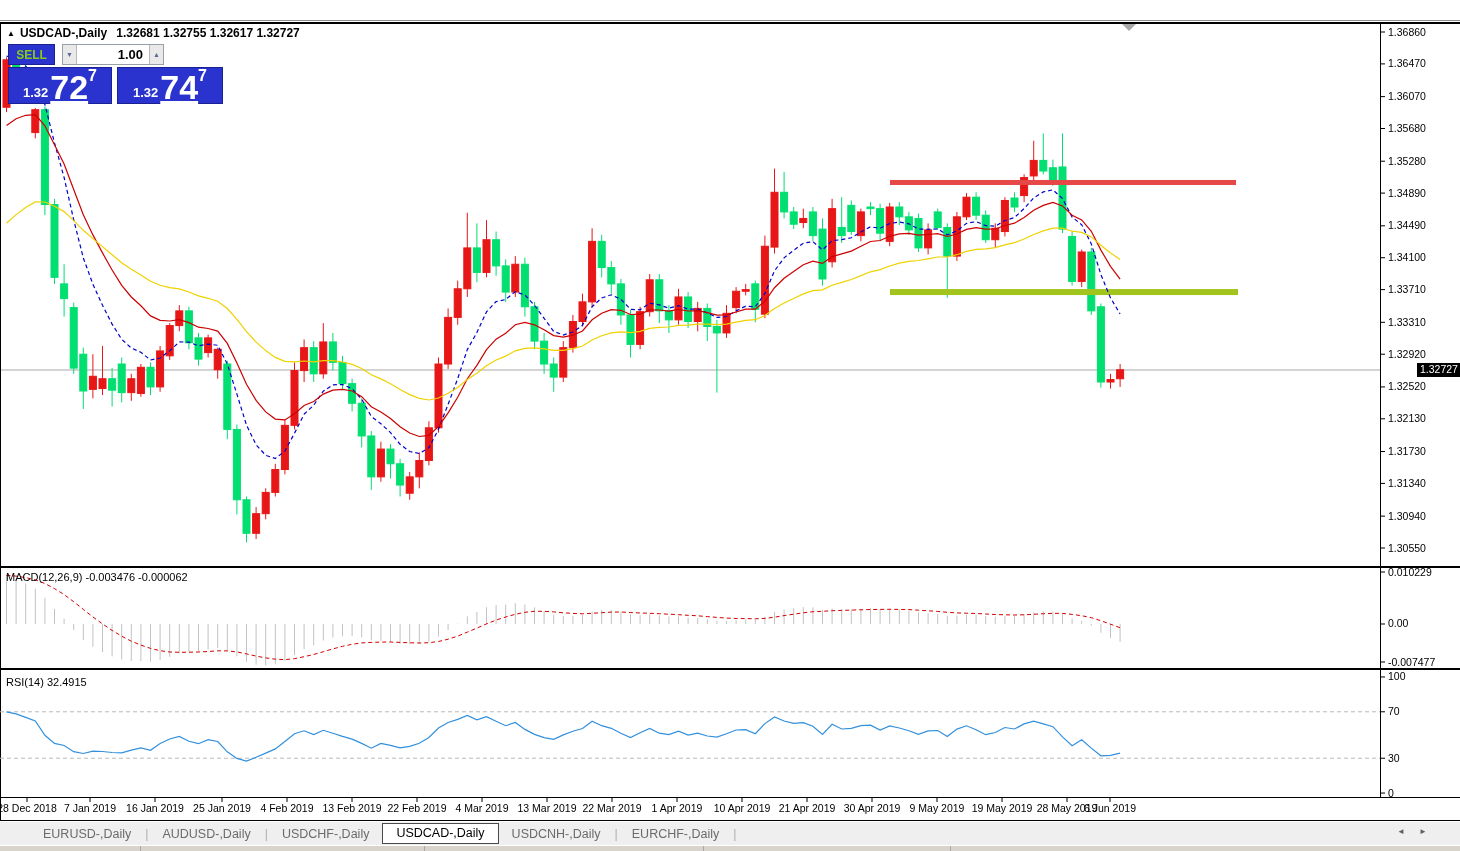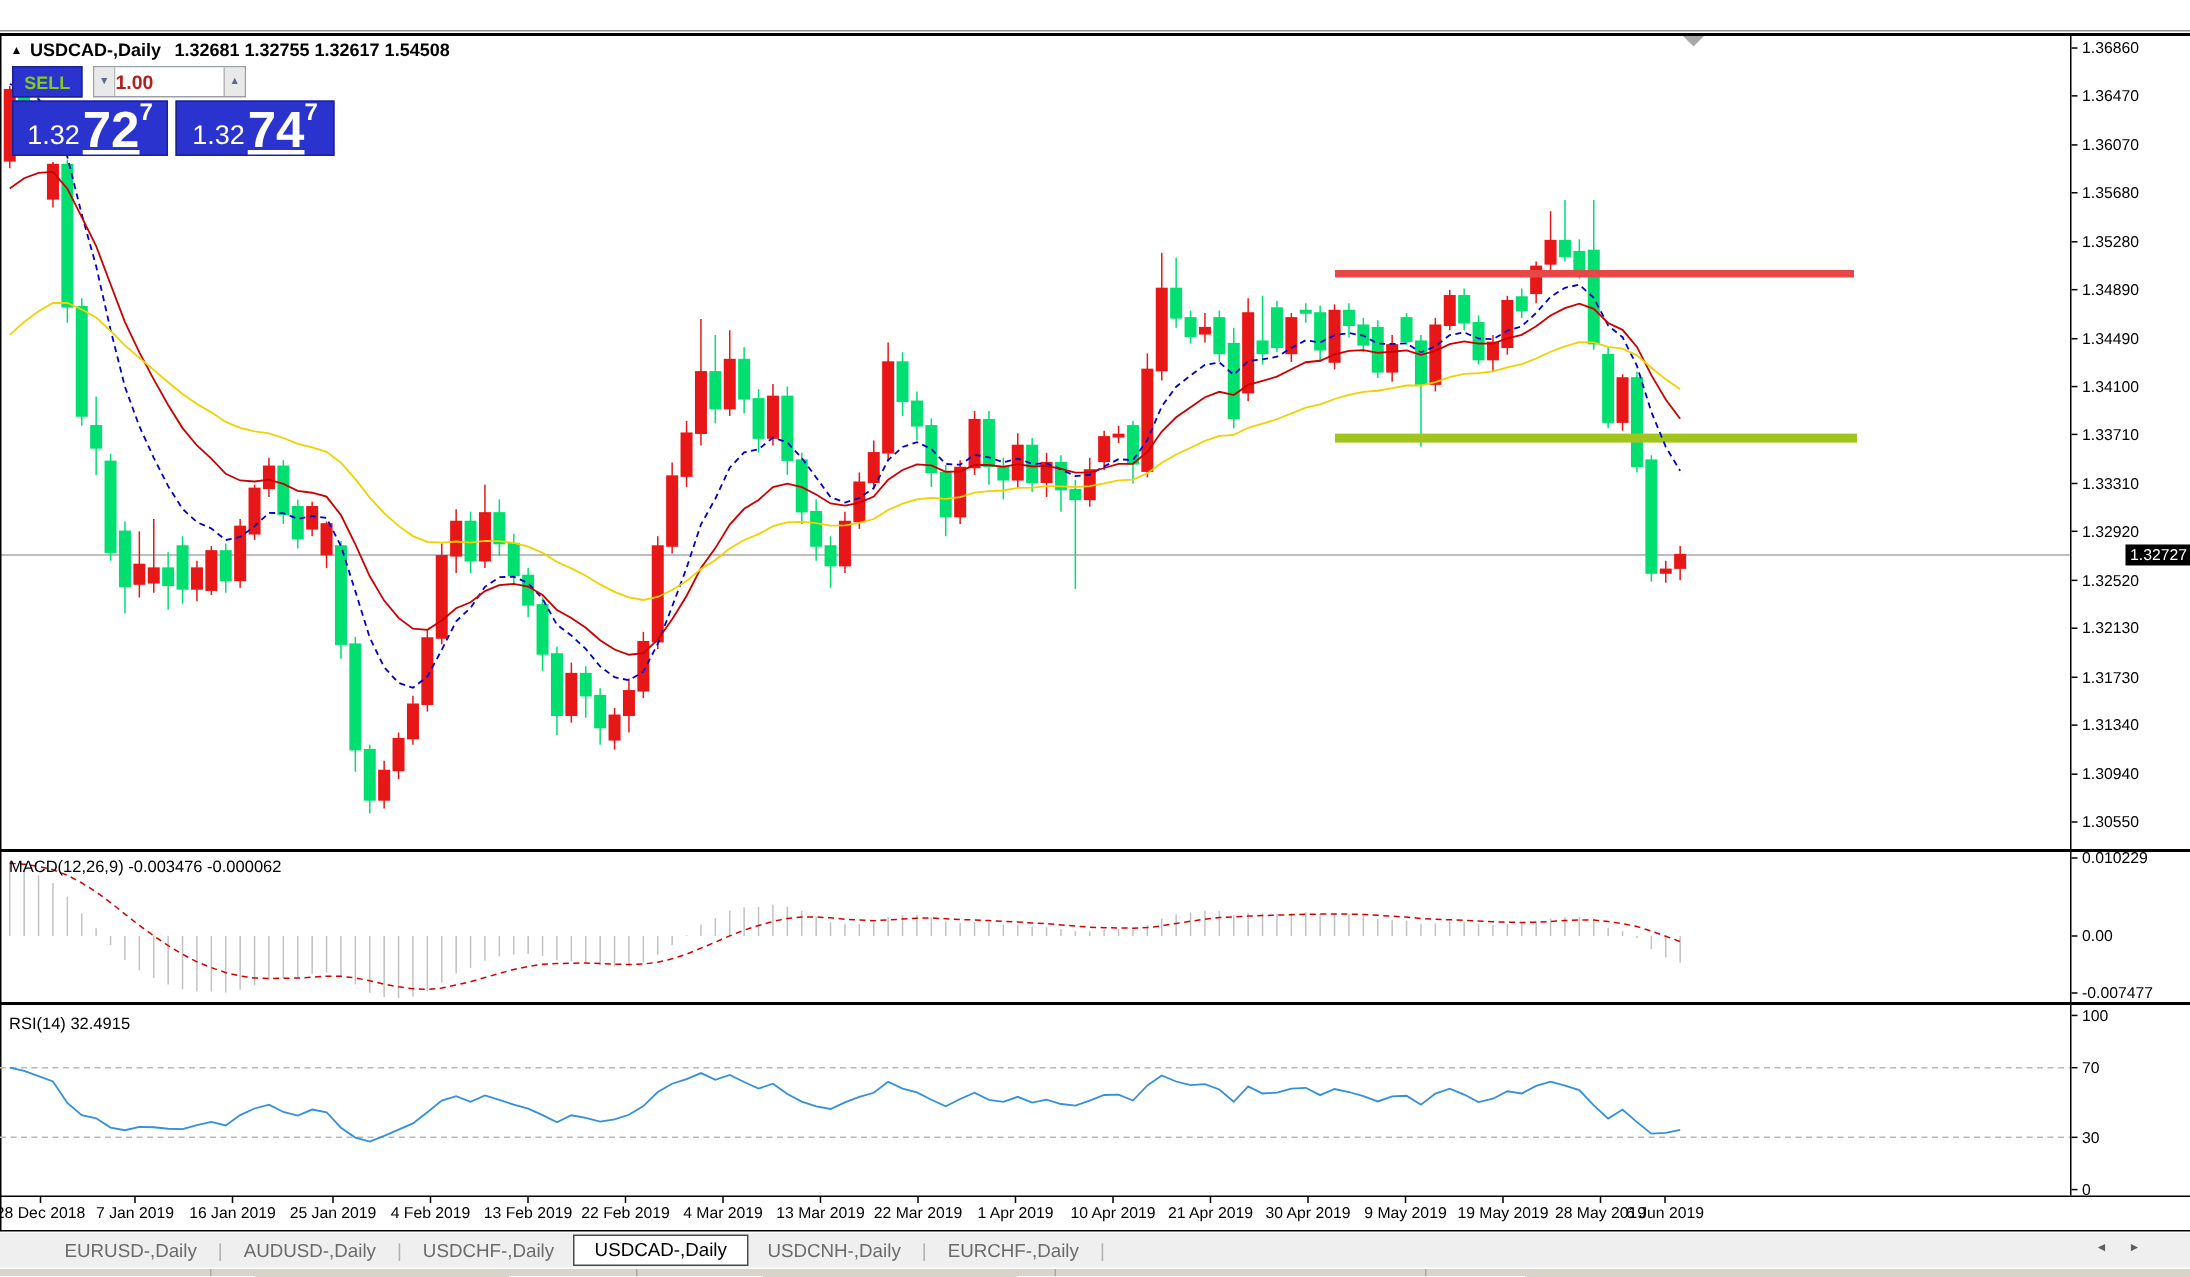--- a/index.html
+++ b/index.html
@@ -24,25 +24,25 @@
   
   .trade-widget{position:absolute;left:8px;top:44px;width:218px;}
   .tw-row1{display:flex;height:21px;align-items:stretch;}
   .tw-btn{background:#2a33cd;border:1px solid #1a2193;color:#84cc16;font-size:12px;font-weight:700;padding:0;cursor:pointer;}
   .sell-btn{width:47px;}
   .buy-btn{width:50px;margin-left:7px;margin-top:24px;}
   .spin-group{display:flex;margin-left:7px;height:21px;border:1px solid #98a0a8;background:#fff;}
   .spin-btn{width:14px;background:#e9e9e9;border:none;display:flex;align-items:center;justify-content:center;font-size:7px;color:#5a6a90;cursor:pointer;padding:0;}
   .spin-dn{border-right:1px solid #b8b8b8;}
   .spin-up{border-left:1px solid #b8b8b8;}
-  .vol{width:72px;background:#fff;text-align:left;padding-right:6px;font-size:13px;font-weight:700;line-height:19px;color:#b91c1c;}
+  .vol{width:72px;background:#fff;text-align:right;padding-right:6px;font-size:13px;font-weight:700;line-height:19px;color:#000000;}
   .tw-row2{display:flex;margin-top:2px;}
   .price-box{width:104px;height:37px;background:#2a33cd;border:1px solid #1a2193;color:#fff;display:flex;align-items:flex-end;justify-content:center;padding-bottom:2px;}
   .price-box.right{width:106px;margin-left:5px;}
-  .p-small{font-size:18px;font-weight:400;margin-right:2px;line-height:1;padding-bottom:2px;}
+  .p-small{font-size:13px;font-weight:700;margin-right:2px;line-height:1;padding-bottom:2px;}
   .p-big{font-size:34px;font-weight:700;line-height:0.8;text-decoration:underline;}
   .p-sup{font-size:16px;font-weight:700;align-self:flex-start;margin-top:0px;line-height:1;}
 
   
   .tabbar{position:absolute;left:0;top:822px;width:1460px;height:23px;background:#efefef;display:flex;align-items:center;padding-left:30px;font-size:12.5px;color:#6b6b6b;text-align:right;}
   .tab{padding:0 13px;cursor:pointer;white-space:nowrap;}
   .tab.active{background:#ffffff;border:1px solid #4a4a4a;color:#000;height:21px;line-height:19px;padding:0 13px;}
   .tsep{color:#b0b0b0;margin:0 1px;}
   .tab-arrow{position:absolute;top:5px;font-size:8px;color:#5f5f5f;cursor:pointer;}
   .tab-arrow.left{right:55px;}
@@ -539,21 +539,21 @@
         <text x="1110" y="812" text-anchor="middle" font-family="&quot;Liberation Sans&quot;,sans-serif" font-size="10.5px" fill="#000">6 Jun 2019</text>
       </g>
       <text x="6" y="581" font-family="&quot;Liberation Sans&quot;,sans-serif" font-size="11px" fill="#000">MACD(12,26,9) -0.003476 -0.000062</text>
       <text x="6" y="686" font-family="&quot;Liberation Sans&quot;,sans-serif" font-size="11px" fill="#000">RSI(14) 32.4915</text>
       <polygon points="1122,24 1136,24 1129,31" fill="#a8a8a8"></polygon>
     </svg>
 
   <div class="chart-header">
     <span class="mark">▲</span>
     <span class="sym">USDCAD-,Daily</span>
-    <span>1.32681 1.32755 1.32617 1.54508</span>
+    <span>1.32681 1.32755 1.32617 1.32727</span>
   </div>
 
   <div class="trade-widget">
     <div class="tw-row1">
       <button class="tw-btn sell-btn">SELL</button>
       <div class="spin-group">
         <button class="spin-btn spin-dn">
             <span>▼</span>
           </button>
         <div class="vol">1.00</div>

